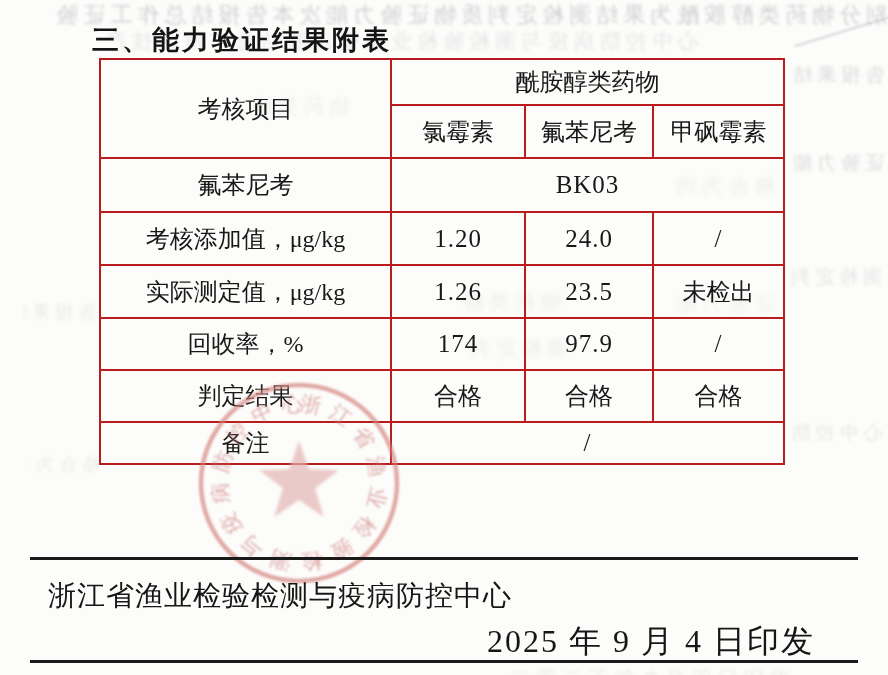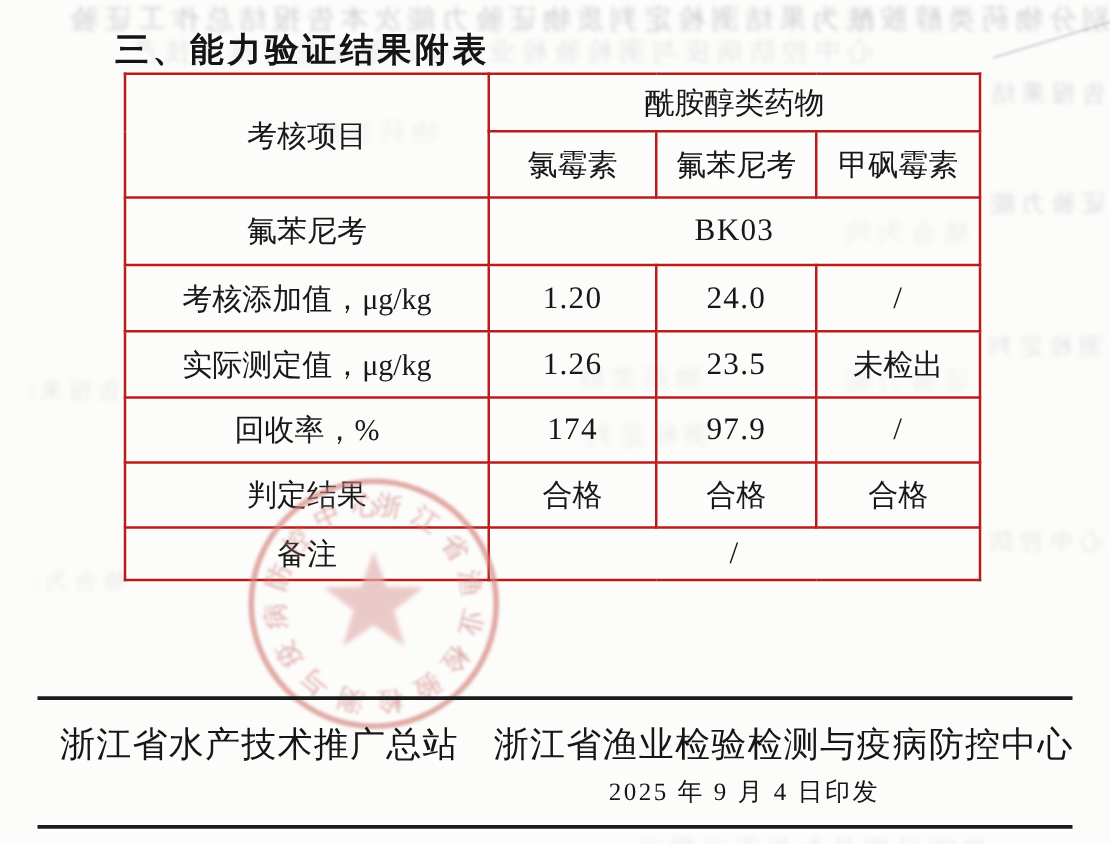--- a/index.html
+++ b/index.html
@@ -68,21 +68,21 @@
   }
   .rule-top{top:557px;}
   .rule-bottom{top:660px;}
   .orgs{
     position:absolute;left:48px;top:577px;width:800px;
     display:flex;gap:28px;
     font-size:28px;letter-spacing:1px;color:#161616;white-space:nowrap;
   }
   .dateline{
     position:absolute;left:487px;top:620px;
-    font-size:20px;letter-spacing:2px;color:#161616;white-space:nowrap;
+    font-size:32px;letter-spacing:2px;color:#161616;white-space:nowrap;
   }
 </style>
 </head>
 <body>
 
 <div class="noise" style="left:52px;top:0px;width:836px;color:rgba(92,95,110,0.28);font-size:22px;">别分物药类醇胺酰为果结测检定判质物证验力能次本告报结总作工证验力能</div>
 <div class="noise" style="left:108px;top:27px;width:590px;color:rgba(95,98,112,0.14);">心中控防病疫与测检验检业渔省江浙站总广推术技产水省江浙</div>
 
 <div class="noise" style="left:792px;top:62px;width:92px;font-size:19px;">告报果结</div>
 <div class="noise" style="left:792px;top:150px;width:92px;font-size:19px;">证验力能</div>
@@ -166,17 +166,16 @@
   </defs>
   <circle cx="105" cy="106" r="98" fill="none" stroke="#d4847f" stroke-width="4.5" filter="url(#sblur)" opacity="0.8"></circle>
   <polygon points="105,64 115,92.2 144.9,93 121.2,111.3 129.7,140 105,123 80.3,140 88.8,111.3 65.1,93 95,92.2" fill="#e3b3b1" opacity="0.8" filter="url(#starblur)"></polygon>
   <text font-size="21" letter-spacing="8" fill="#cc7e7e" opacity="0.75" filter="url(#sblur)" font-family="Liberation Serif, DejaVu Serif, serif">
     <textPath href="#ringpath">浙江省渔业检验检测与疫病防控中心</textPath>
   </text>
 </svg>
 
 <div class="rule rule-top"></div>
 <div class="orgs">
-  <span>浙江省水产技术推广总站</span>
   <span>浙江省渔业检验检测与疫病防控中心</span>
 </div>
 <div class="dateline">2025 年 9 月 4 日印发</div>
 <div class="rule rule-bottom"></div>
 
 </body></html>

